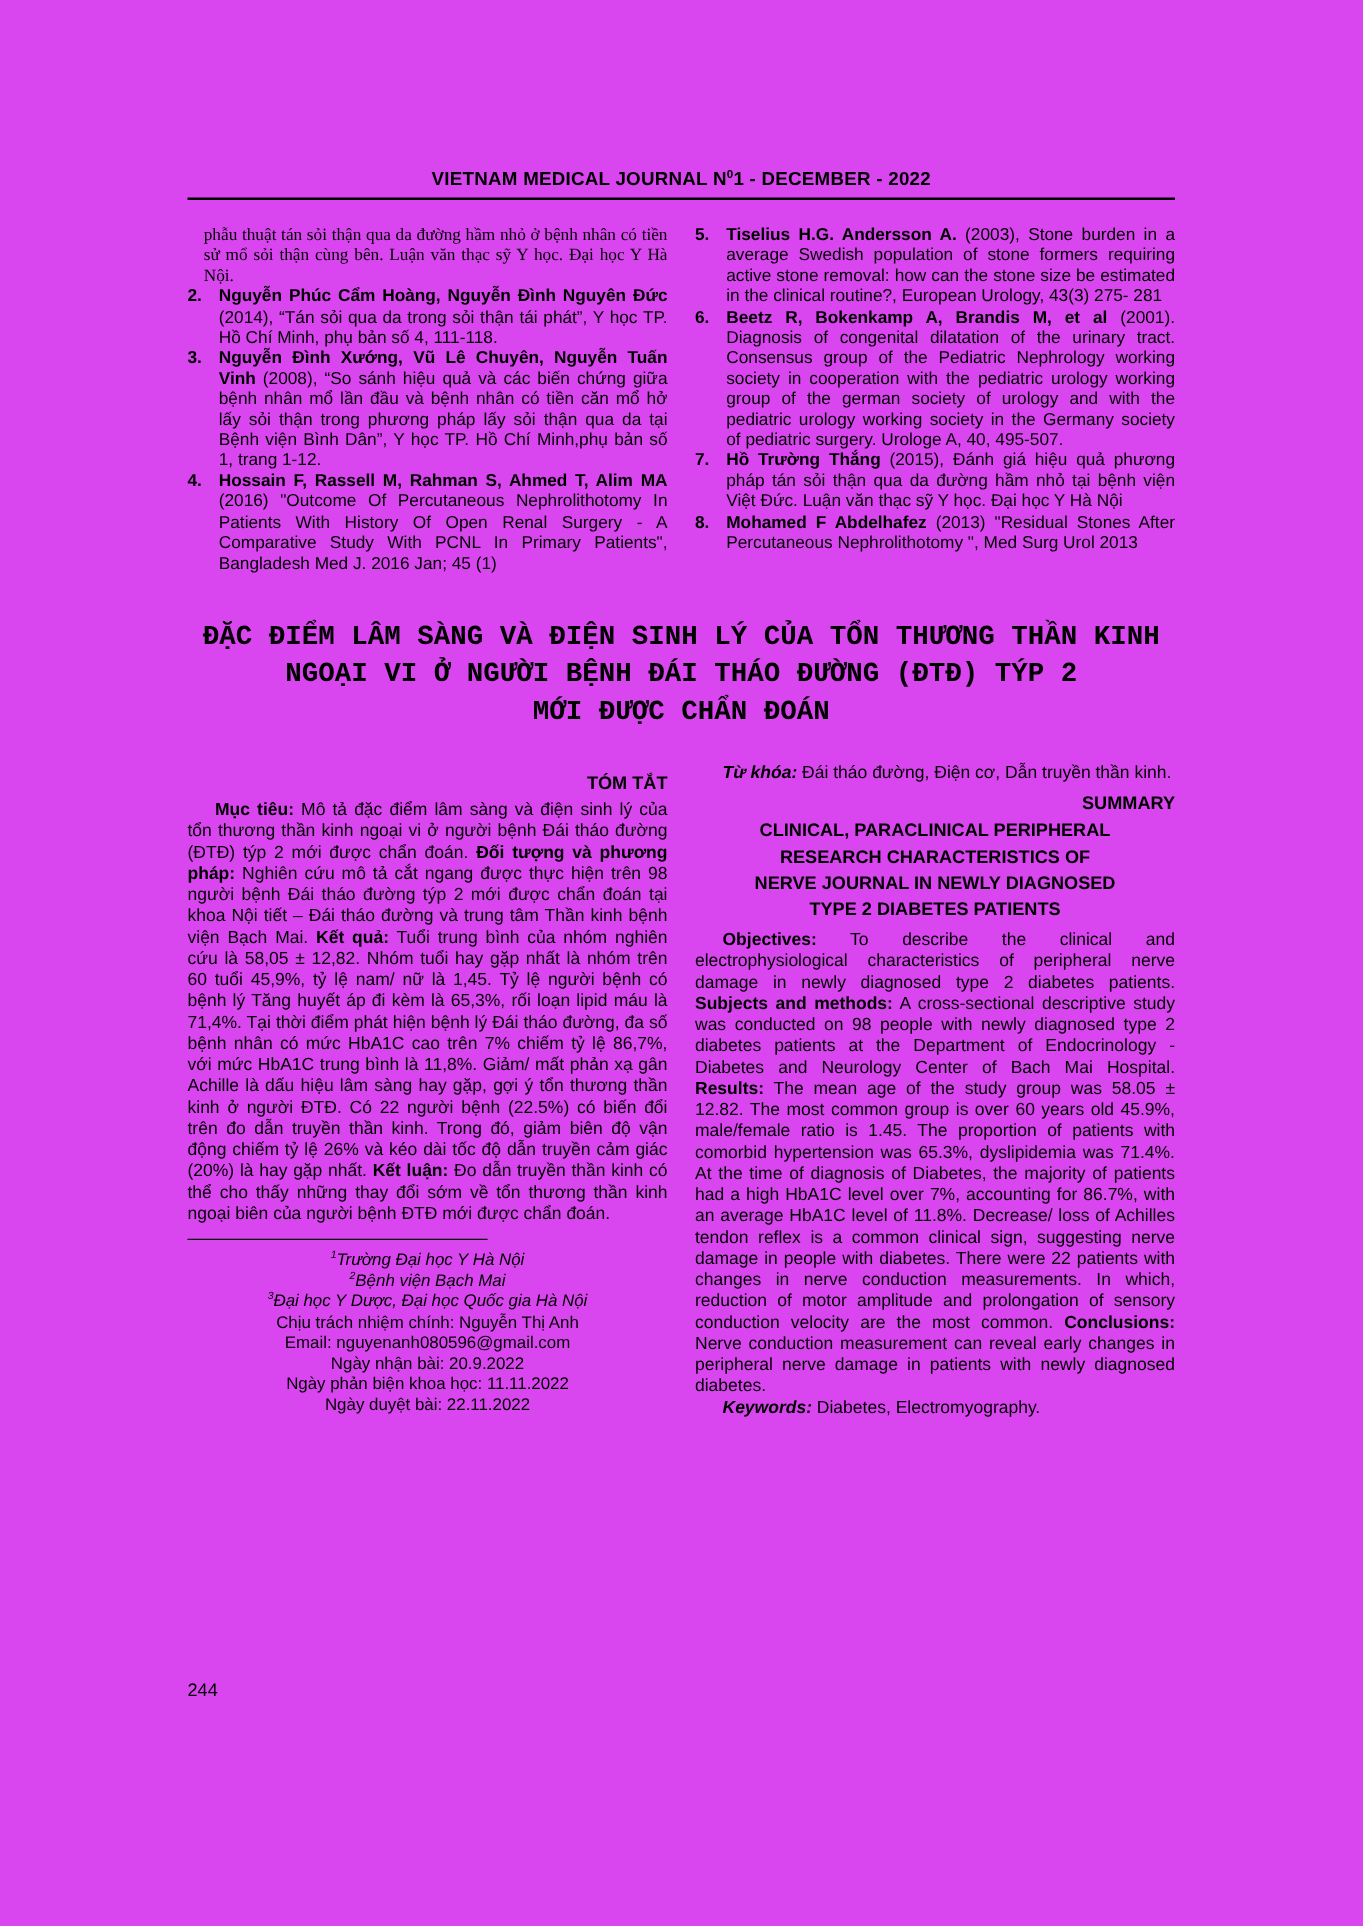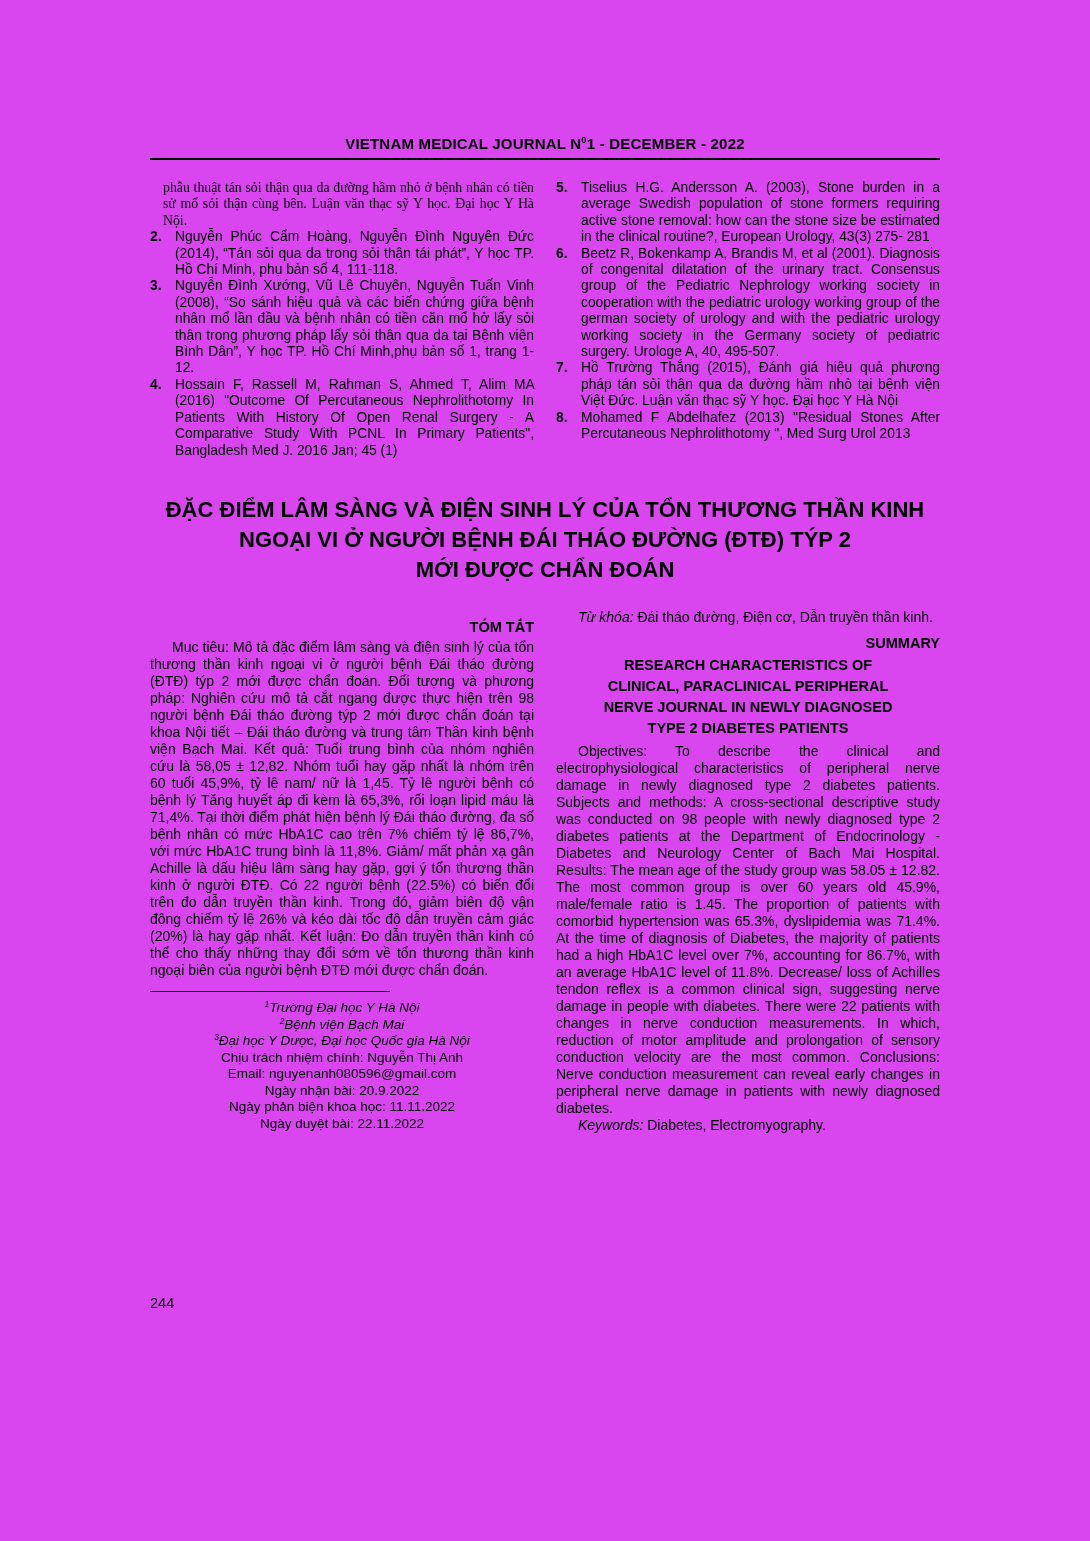--- a/index.html
+++ b/index.html
@@ -8,21 +8,21 @@
     position:relative;
     width:1090px; height:1541px;
     margin:0 auto;
     background:#d946ef;
     color:#000;
     font-family:"Liberation Sans","DejaVu Sans",sans-serif;
     overflow:hidden;
   }
   .content { padding:135px 150px 0 150px; }
 
-  .b { font-weight:normal; }
+  .b { font-weight:bold; }
   .i { font-style:italic; }
   sup { font-size:0.62em; line-height:0; }
 
   .page-header {
     text-align:center;
     font-weight:bold;
     font-size:15px;
     letter-spacing:0.2px;
     padding-bottom:6px;
     border-bottom:2px solid #000;
@@ -30,21 +30,21 @@
 
   .refs { display:flex; gap:22px; margin-top:20px; }
   .refs .col { flex:1 1 0; font-size:13.8px; line-height:16.4px; text-align:justify; }
   .ref { position:relative; padding-left:25px; }
   .ref .num { position:absolute; left:0; top:0; font-weight:bold; }
   .ref.cont { padding-left:13px;font-family:Liberation Serif, serif; }
 
   .article-title {
     margin:36px -25px 0;
     text-align:center;
-    font-family:Liberation Sans, sans-serif;
+    font-family:Liberation Mono, monospace;
     font-weight:bold;
     font-size:22px;
     line-height:30px;
   }
   .article-title .line { white-space:nowrap; }
 
   .authors {
     margin-top:15px;
     text-align:center;
     font-family:"Liberation Serif","DejaVu Serif",serif;
@@ -72,21 +72,21 @@
     font-size:14.5px;
     line-height:21px;
     margin:2px 6px 4px;
   }
   .summary-title .line { white-space:nowrap; }
 
   .kw { margin-top:0; }
 
   .page-number {
     position:absolute;
-    left:150px; top:1295px;
+    left:150px; top:1345px;
     font-size:14.5px;
   }
 </style>
 </head>
 <body>
 
 <div class="page">
   <div class="content">
 
     <header class="page-header">
@@ -155,22 +155,22 @@
         <div class="fn-line"><span>Ngày phản biện khoa học: 11.11.2022</span></div>
         <div class="fn-line"><span>Ngày duyệt bài: 22.11.2022</span></div>
       </div>
 
       <div class="col">
         <p class="para kw"><span class="b i">Từ khóa:</span><span> Đái tháo đường, Điện cơ, Dẫn truyền thần kinh.</span></p>
 
         <h3 class="sec-heading heading-summary">SUMMARY</h3>
 
         <div class="summary-title">
+          <div class="line">CLINICAL, PARACLINICAL PERIPHERAL</div>
           <div class="line">RESEARCH CHARACTERISTICS OF</div>
-          <div class="line">CLINICAL, PARACLINICAL PERIPHERAL</div>
           <div class="line">NERVE JOURNAL IN NEWLY DIAGNOSED</div>
           <div class="line">TYPE 2 DIABETES PATIENTS</div>
         </div>
 
         <p class="para"><span class="b">Objectives:</span><span> To describe the clinical and electrophysiological characteristics of peripheral nerve damage in newly diagnosed type 2 diabetes patients. </span><span class="b">Subjects and methods:</span><span> A cross-sectional descriptive study was conducted on 98 people with newly diagnosed type 2 diabetes patients at the Department of Endocrinology - Diabetes and Neurology Center of Bach Mai Hospital. </span><span class="b">Results:</span><span> The mean age of the study group was 58.05 ± 12.82. The most common group is over 60 years old 45.9%, male/female ratio is 1.45. The proportion of patients with comorbid hypertension was 65.3%, dyslipidemia was 71.4%. At the time of diagnosis of Diabetes, the majority of patients had a high HbA1C level over 7%, accounting for 86.7%, with an average HbA1C level of 11.8%. Decrease/ loss of Achilles tendon reflex is a common clinical sign, suggesting nerve damage in people with diabetes. There were 22 patients with changes in nerve conduction measurements. In which, reduction of motor amplitude and prolongation of sensory conduction velocity are the most common. </span><span class="b">Conclusions:</span><span> Nerve conduction measurement can reveal early changes in peripheral nerve damage in patients with newly diagnosed diabetes.</span></p>
         <p class="para"><span class="b i">Keywords:</span><span> Diabetes, Electromyography.</span></p>
       </div>
 
     </section>
   </div>

